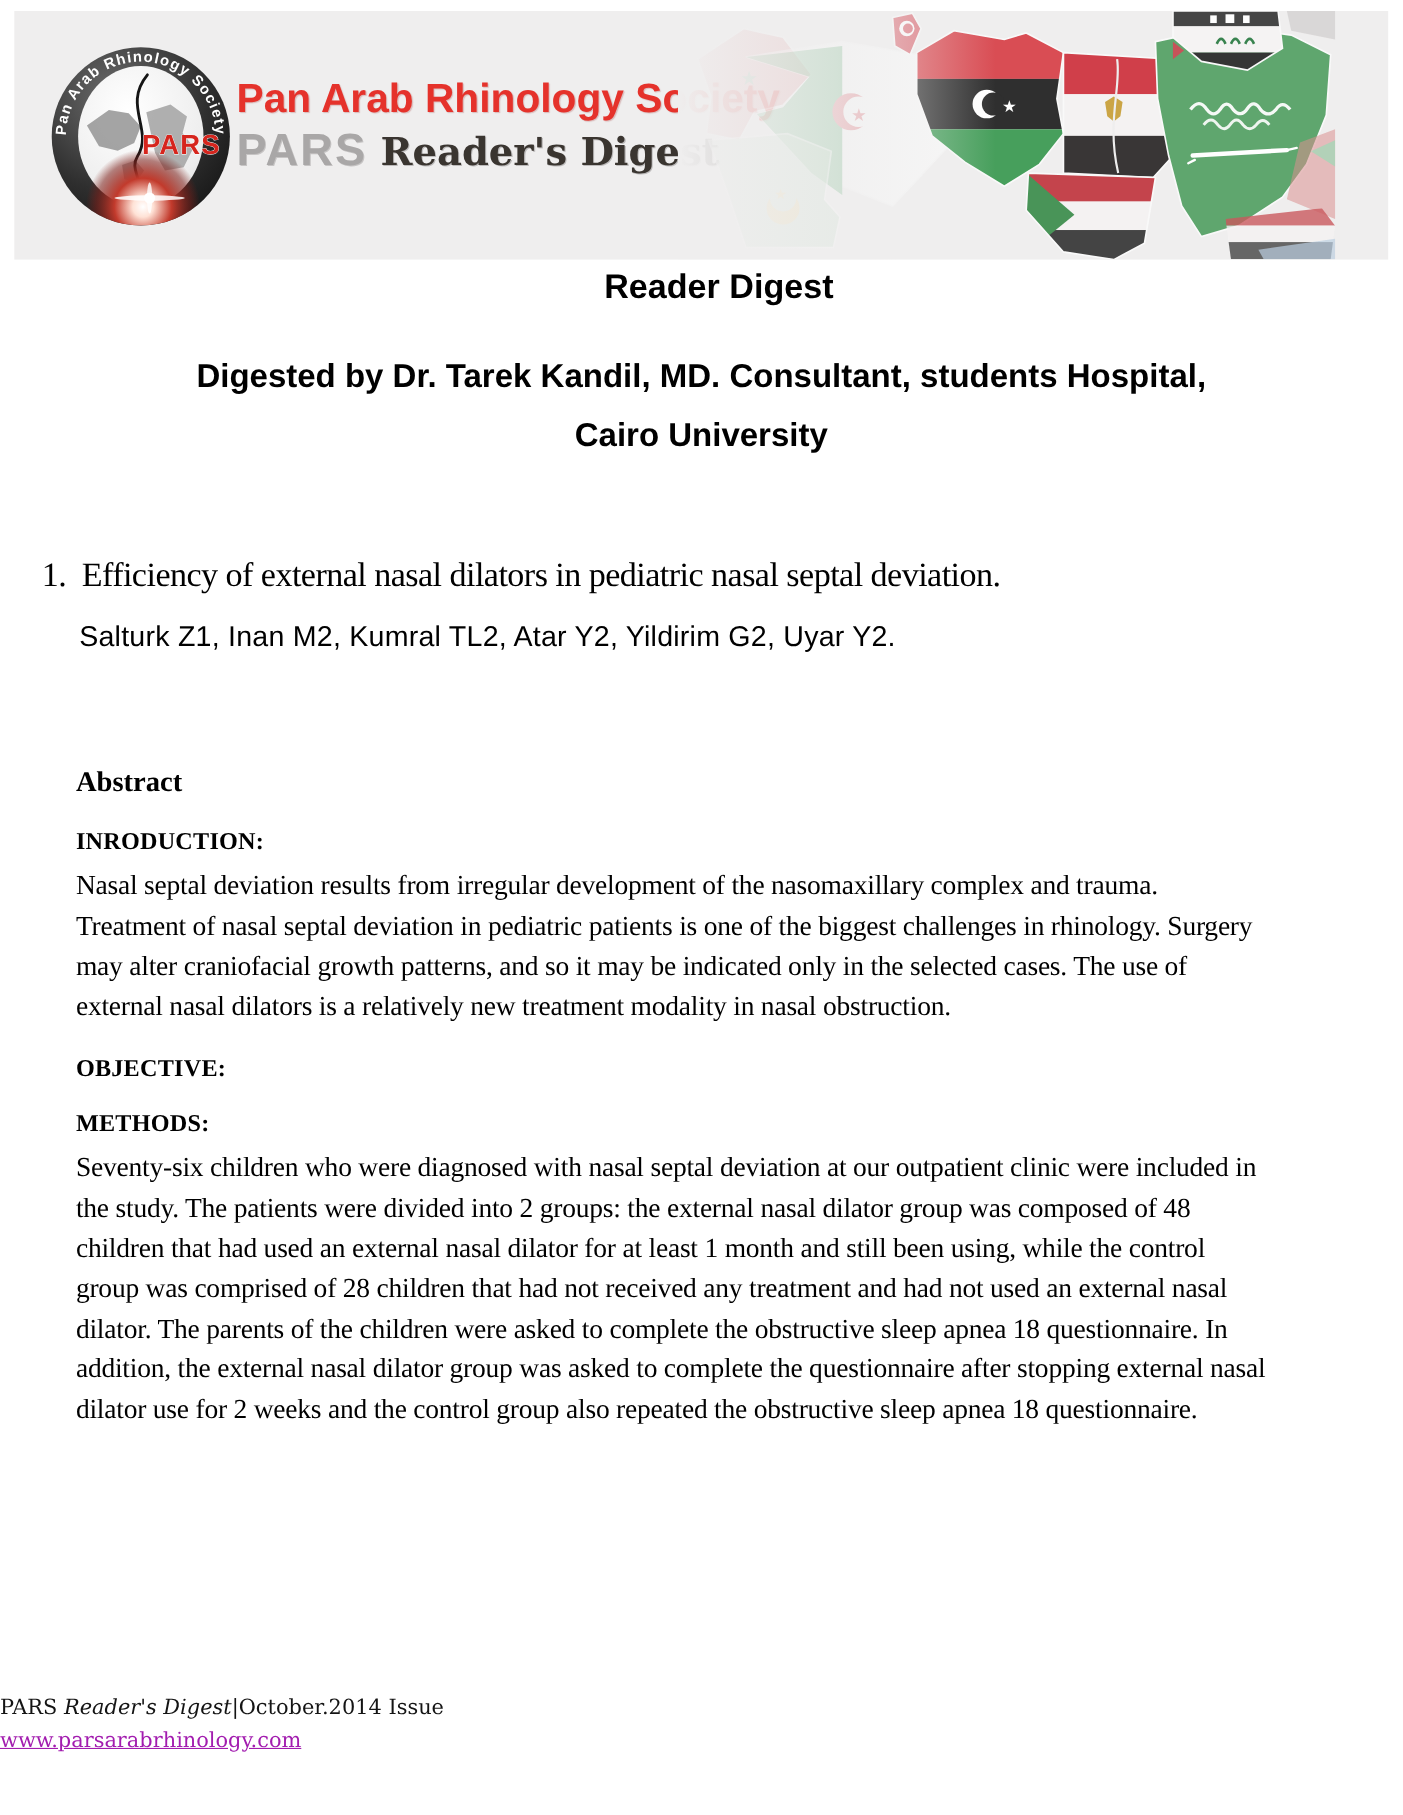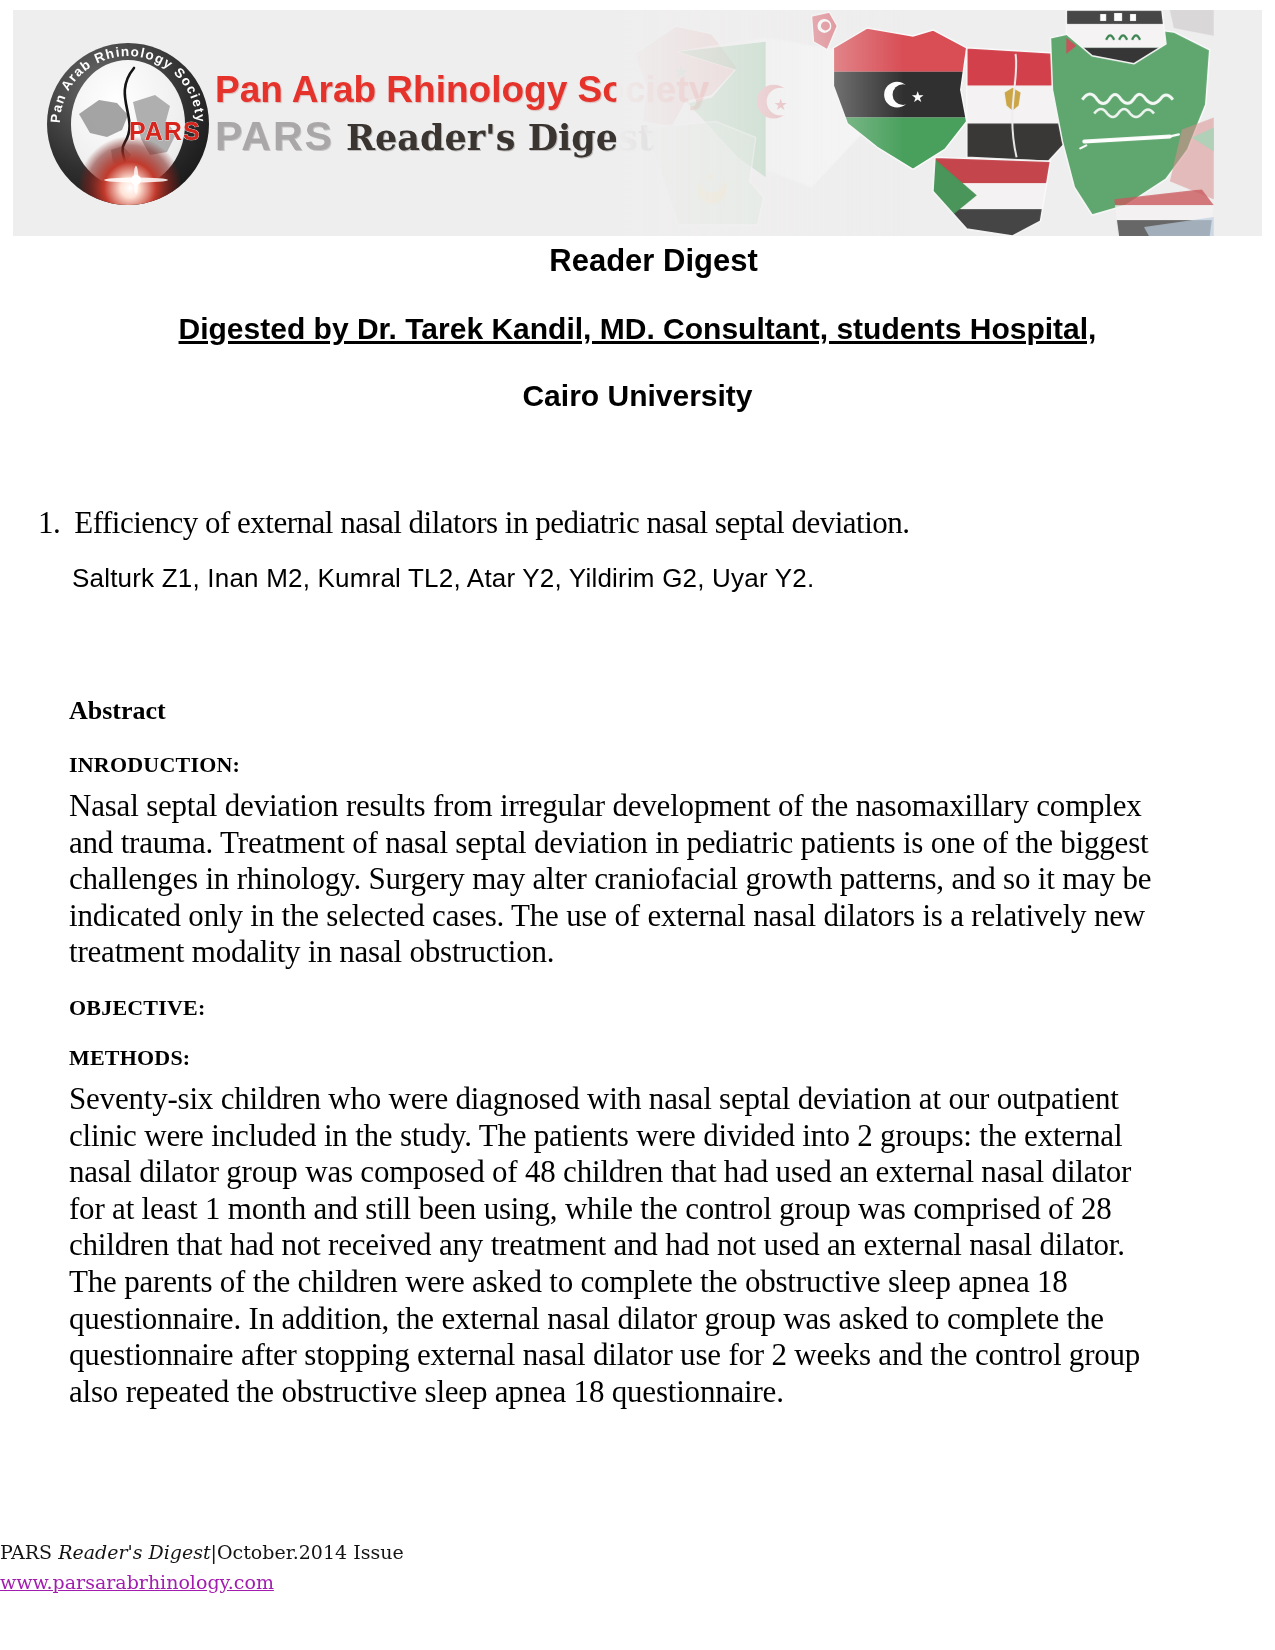--- a/index.html
+++ b/index.html
@@ -35,21 +35,21 @@
 
   
   .doc-title {
     position:absolute; top:243px; left:16px; width:100%; text-align:center;
     font-family:"Liberation Sans", sans-serif; font-weight:bold; font-size:31px;
   }
   .byline-1, .byline-2 {
     position:absolute; left:0; width:100%; text-align:center;
     font-family:"Liberation Sans", sans-serif; font-weight:bold; font-size:30px;
   }
-  .byline-1 { top:312px;text-decoration:underline; }
+  .byline-1 { top:326px; }
   .byline-2 { top:379px; }
 
   .article-head {
     position:absolute; top:505px; left:38px; white-space:nowrap;
     font-family:"Liberation Serif", serif; font-weight:normal; font-size:31px;
     letter-spacing:-0.5px;
   }
   .article-head .num { margin-right:14px; }
   .authors {
     position:absolute; top:563px; left:72px;
@@ -59,21 +59,21 @@
   .abstract-block { position:absolute; top:680px; left:69px; width:1086px; }
   .abstract-label {
     margin:16px 0 26px 0; font-family:"Liberation Serif", serif;
     font-weight:bold; font-size:26px;
   }
   .sec-heading {
     margin:24px 0 10px 0; font-family:"Liberation Serif", serif;
     font-weight:bold; font-size:22px; letter-spacing:0.2px;
   }
   .sec-body {
-    margin:0; font-size:31px; line-height:36.6px; letter-spacing:-0.2px;
+    margin:0; font-size:25px; line-height:36.6px; letter-spacing:-0.2px;
     text-align:left;
   }
 
   
   .footer {
     position:absolute; top:1537px; left:0; width:100%; text-align:left;
     font-family:"DejaVu Serif", serif; font-size:19px; line-height:30px; color:#141414;
   }
   .footer em { font-style:italic; }
   .footer-link {

